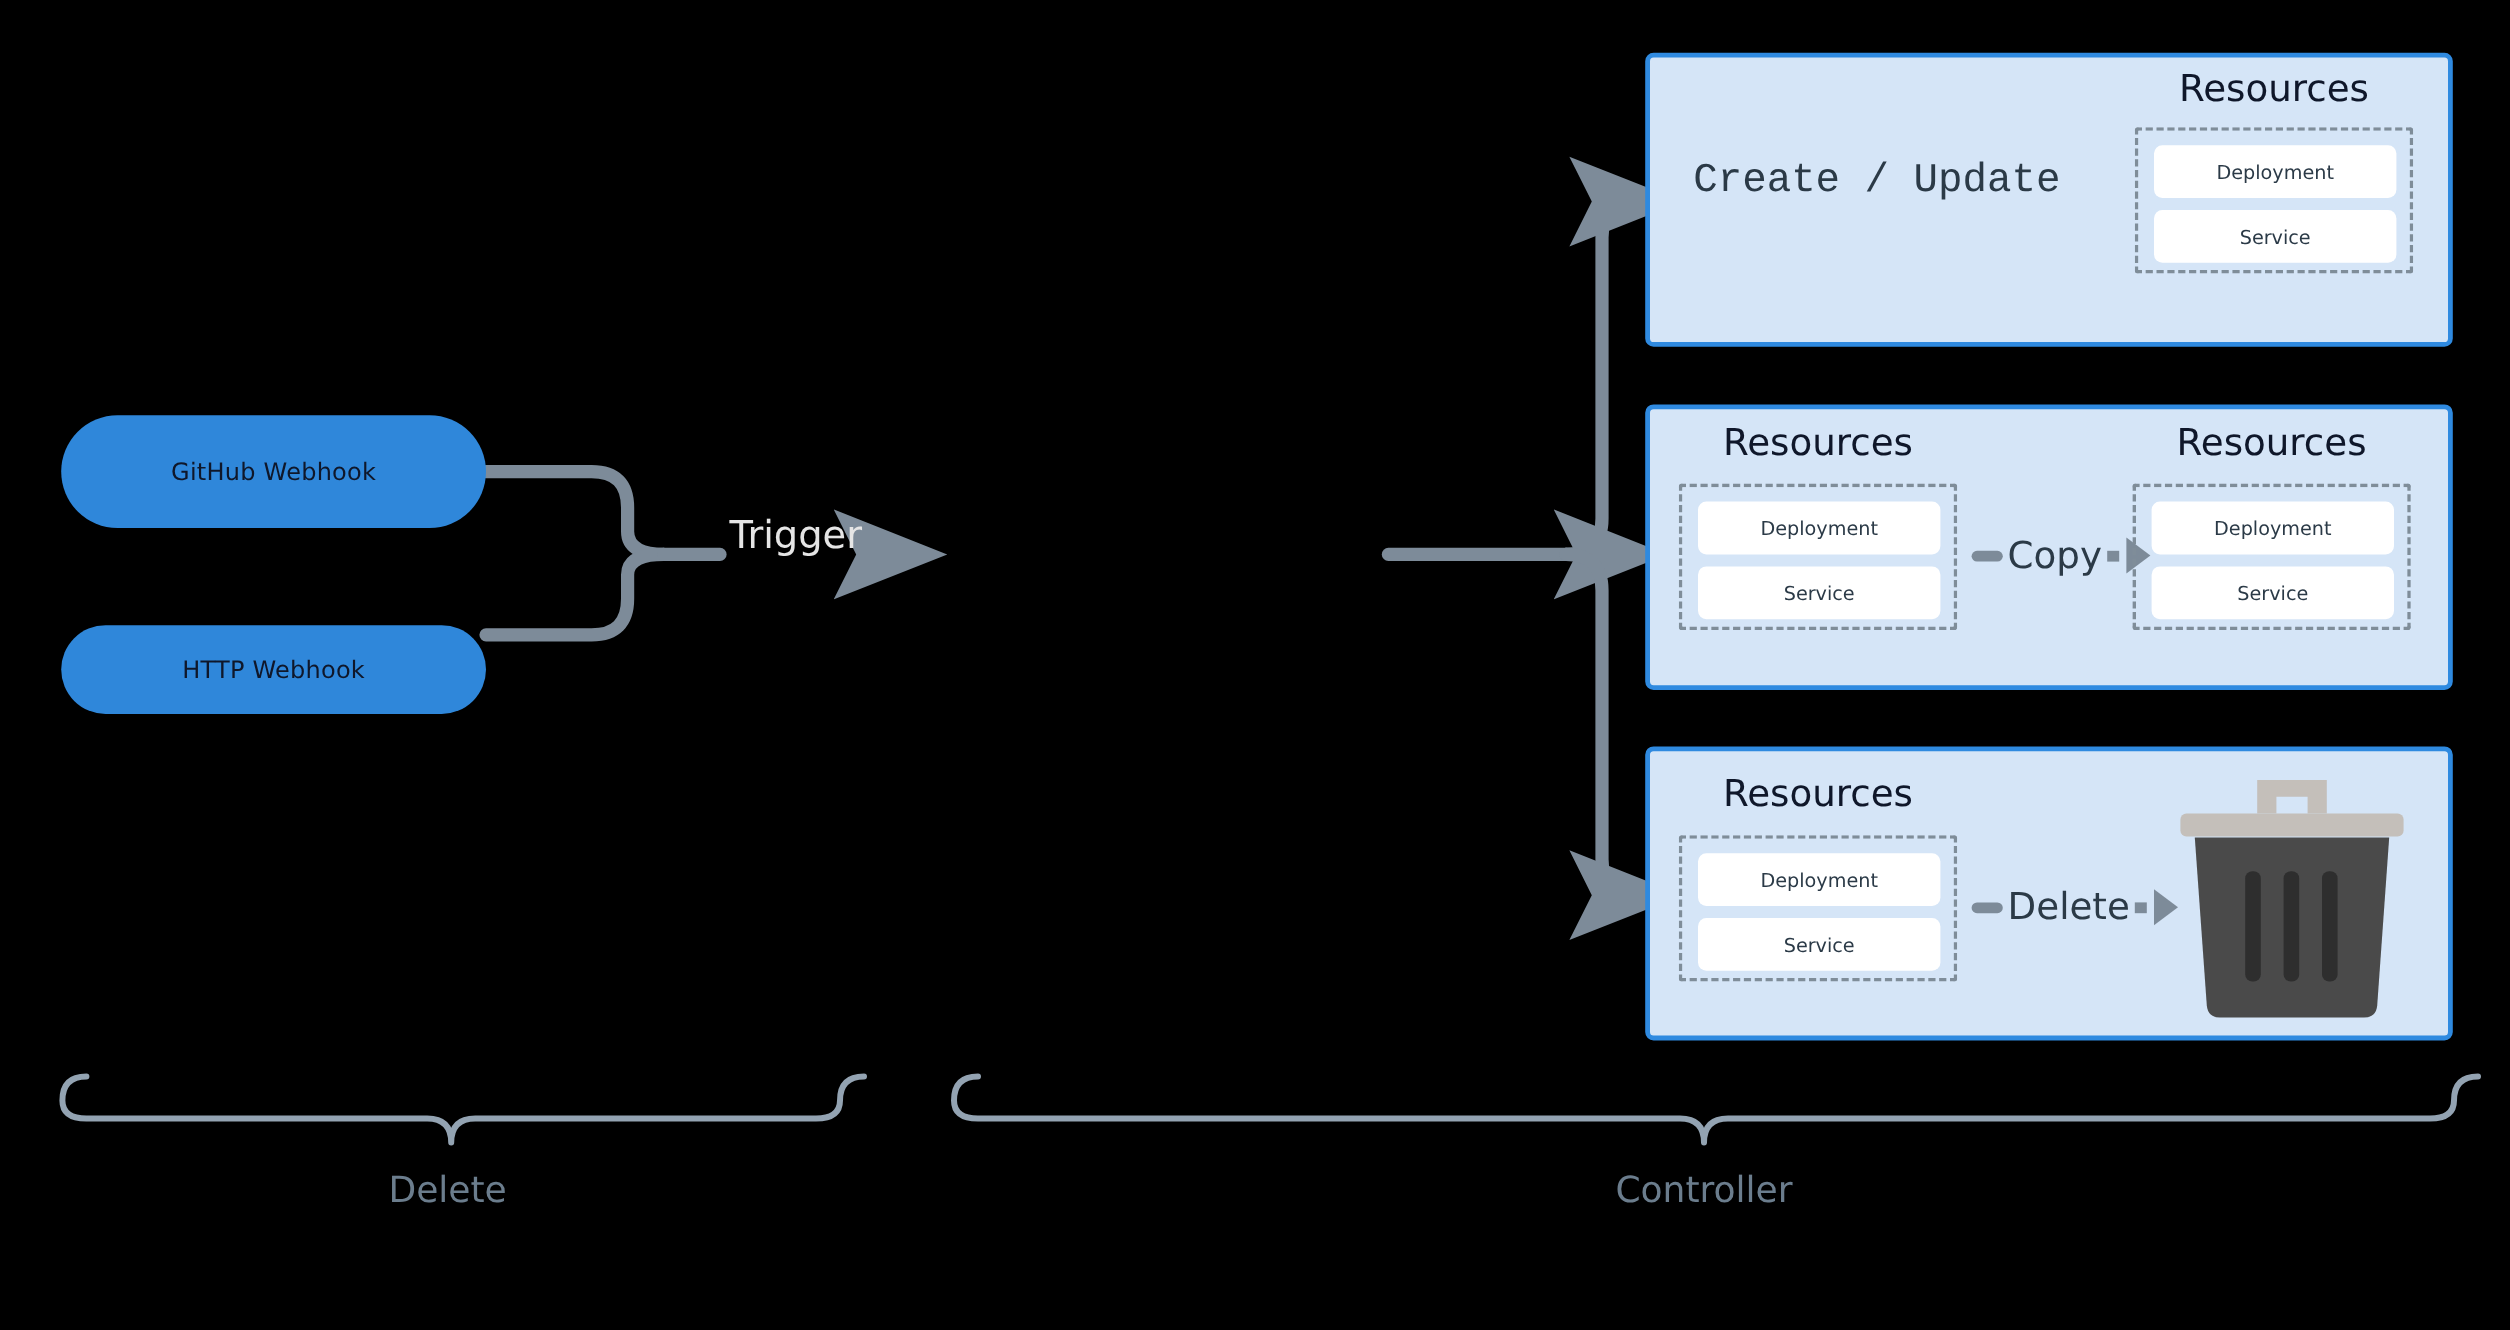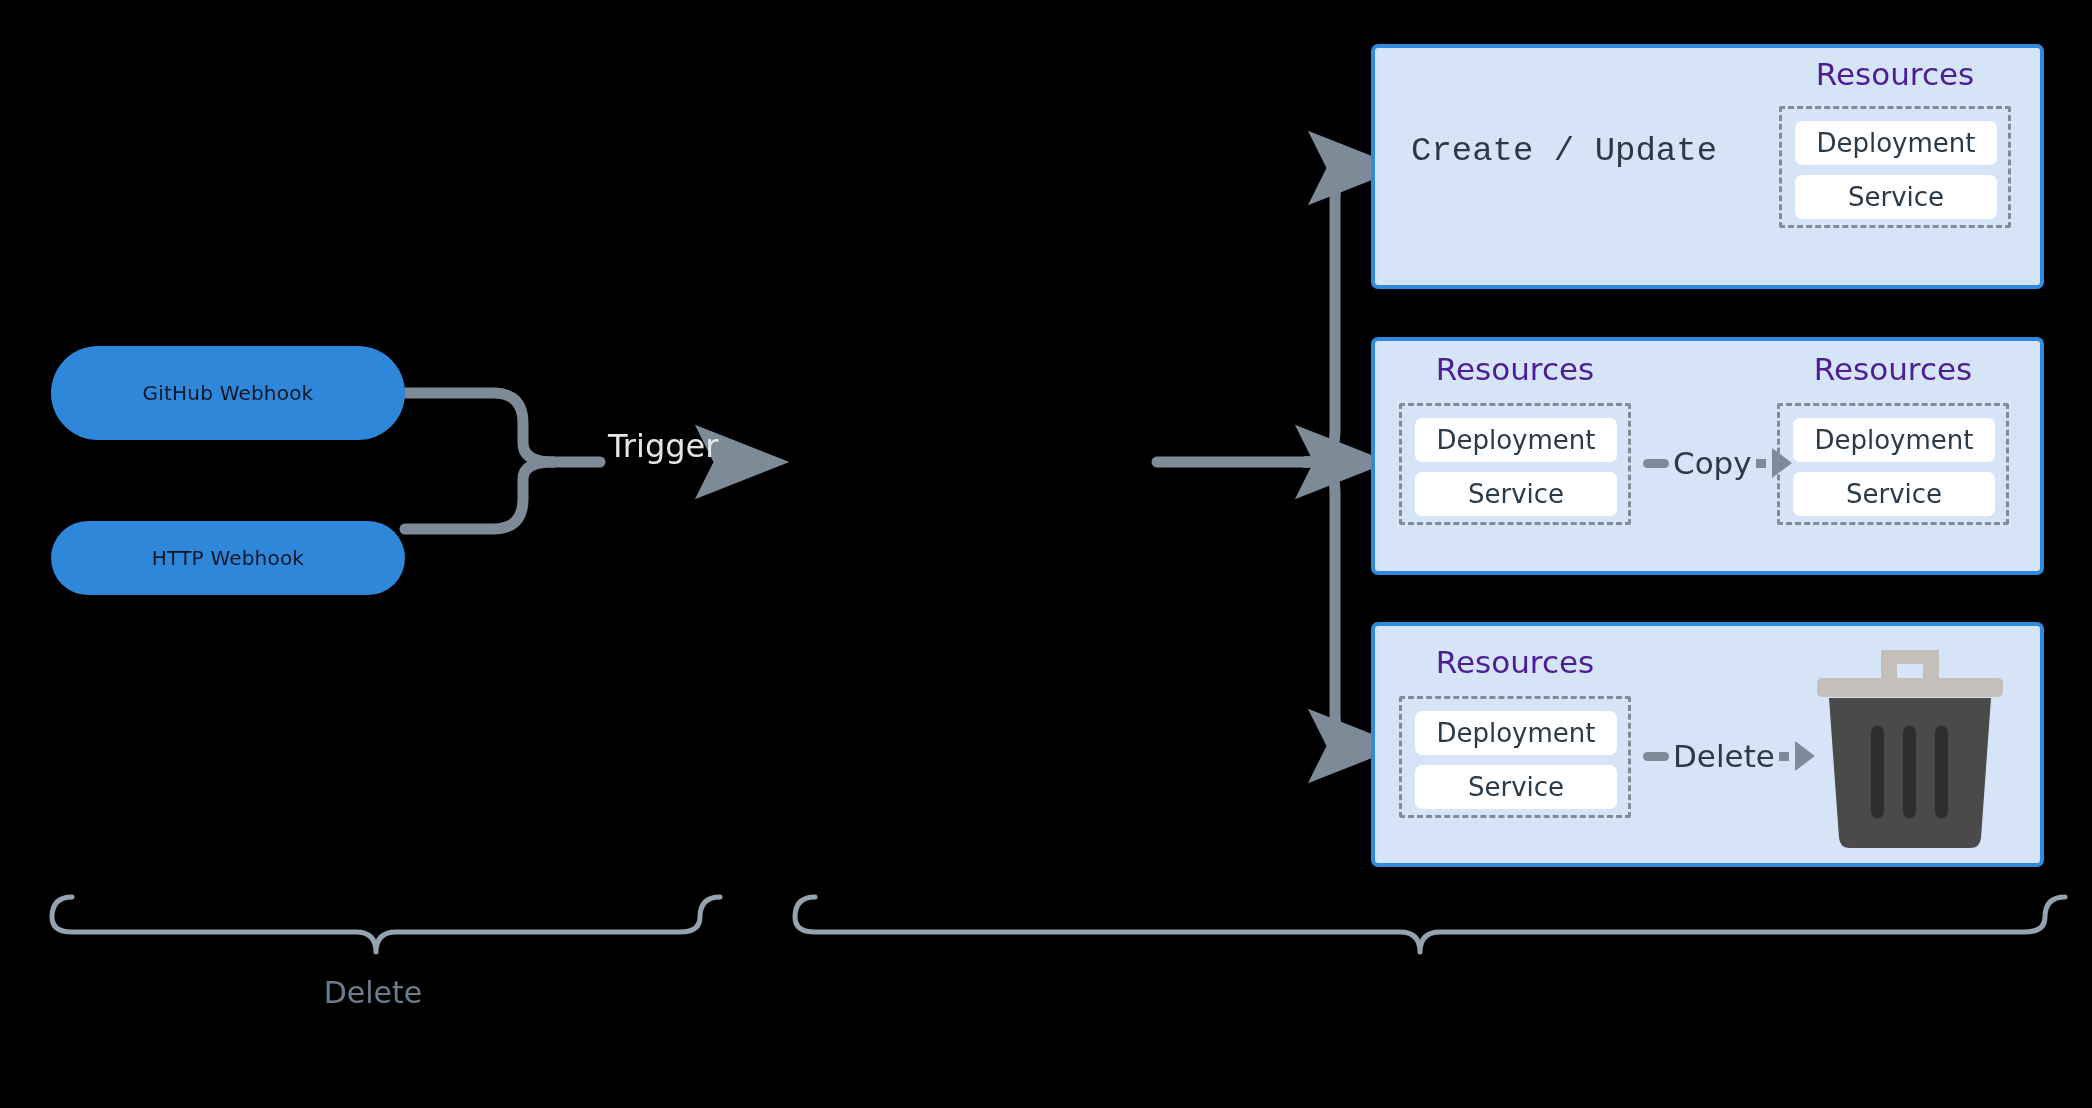--- a/index.html
+++ b/index.html
@@ -32,35 +32,35 @@
   
   .panel{
     position:absolute;background:#d5e5f7;border:4px solid #2f8ae0;border-radius:7px;
     box-sizing:border-box;
   }
   #panel-create{left:1371px;top:44px;width:673px;height:245px;}
   #panel-copy{left:1371px;top:337px;width:673px;height:238px;}
   #panel-delete{left:1371px;top:622px;width:673px;height:245px;}
 
   .panel-title{
-    position:absolute;color:#4c1d95;font-size:31px;white-space:nowrap;
+    position:absolute;color:#0f172a;font-size:31px;white-space:nowrap;
   }
   .panel-caption{
     position:absolute;color:#2b3a47;font-size:34px;white-space:nowrap;
   }
 
   
   .res-group{
     position:absolute;border:3px dashed #7f8d99;border-radius:3px;
     box-sizing:border-box;padding:0;
   }
   .chip{
     position:absolute;background:#ffffff;border-radius:7px;
     display:flex;align-items:center;justify-content:center;
-    color:#2b3a47;font-size:26px;white-space:nowrap;
+    color:#2b3a47;font-size:16px;white-space:nowrap;
   }
 
   
   .op{
     position:absolute;display:flex;align-items:center;gap:0px;
     color:#2b3a47;font-size:31px;white-space:nowrap;
   }
   .op .dash{display:inline-block;width:26px;height:9px;border-radius:5px;background:#7d8b99;margin-right:4px;}
   .op .arrow{
     display:inline-block;width:0;height:0;margin-left:6px;
@@ -179,14 +179,15 @@
     <rect x="2" y="38" width="186" height="19" rx="5" fill="#c4bfba"></rect>
 
     <path d="M14,58 L176,58 L166,198 Q165,208 155,208 L35,208 Q25,208 24,198 Z" fill="#4a4a4a"></path>
 
     <rect x="56" y="86" width="13" height="92" rx="6" fill="#2e2e2e"></rect>
     <rect x="88" y="86" width="13" height="92" rx="6" fill="#2e2e2e"></rect>
     <rect x="120" y="86" width="13" height="92" rx="6" fill="#2e2e2e"></rect>
   </svg>
 
   <div class="brace-caption" id="caption-webhook">Delete</div>
+  <div class="brace-caption" id="caption-controller">Controller</div>
 
 </div>
 
 </body></html>

